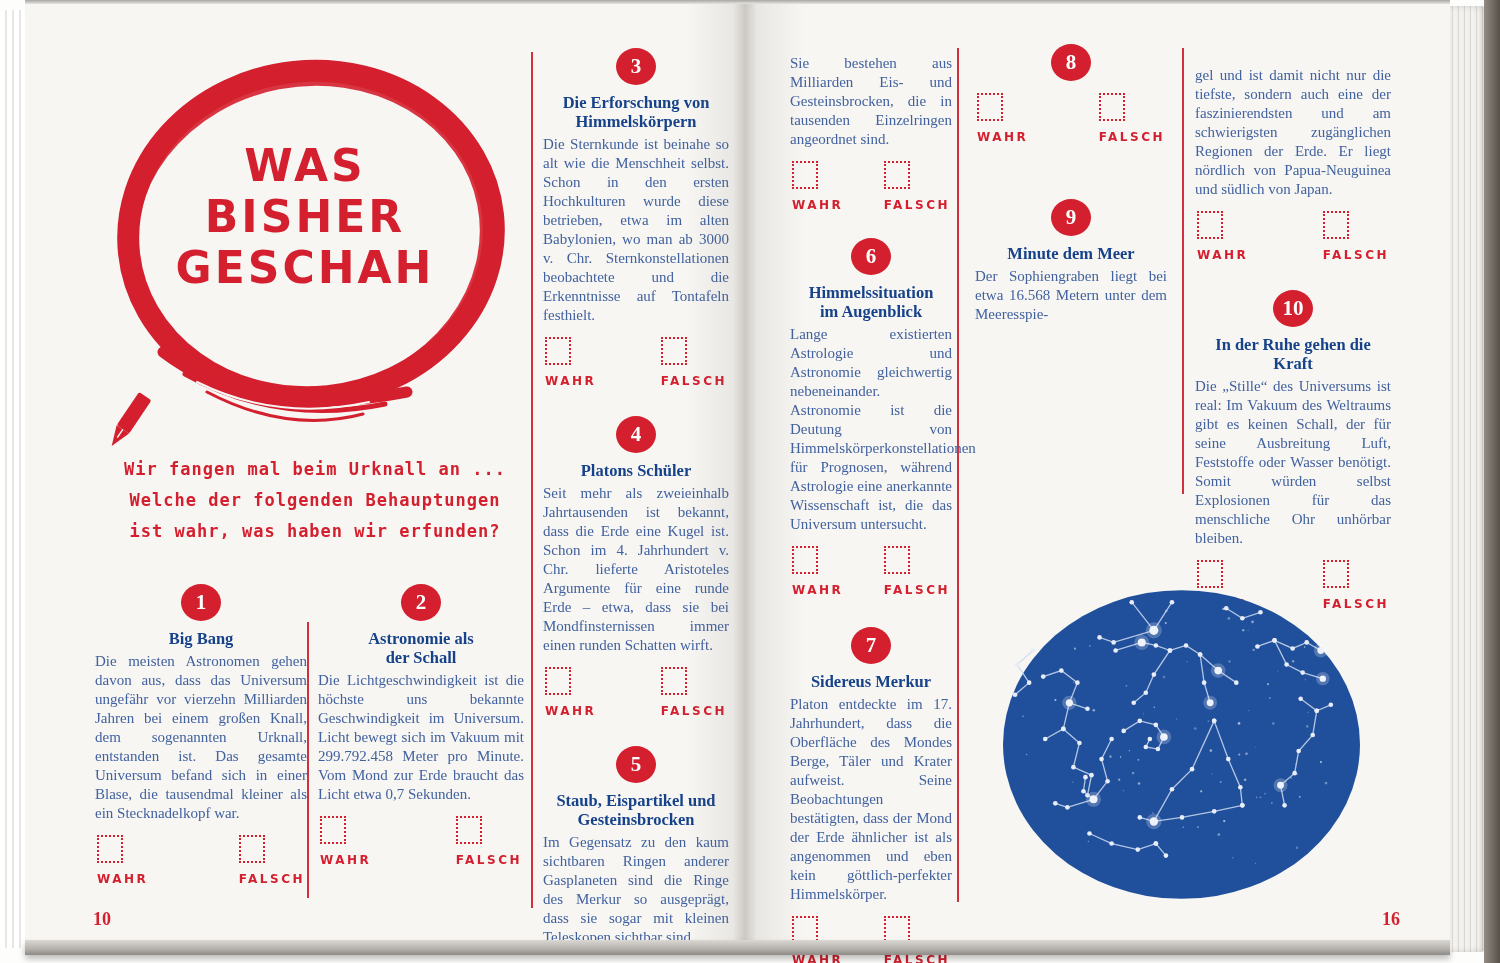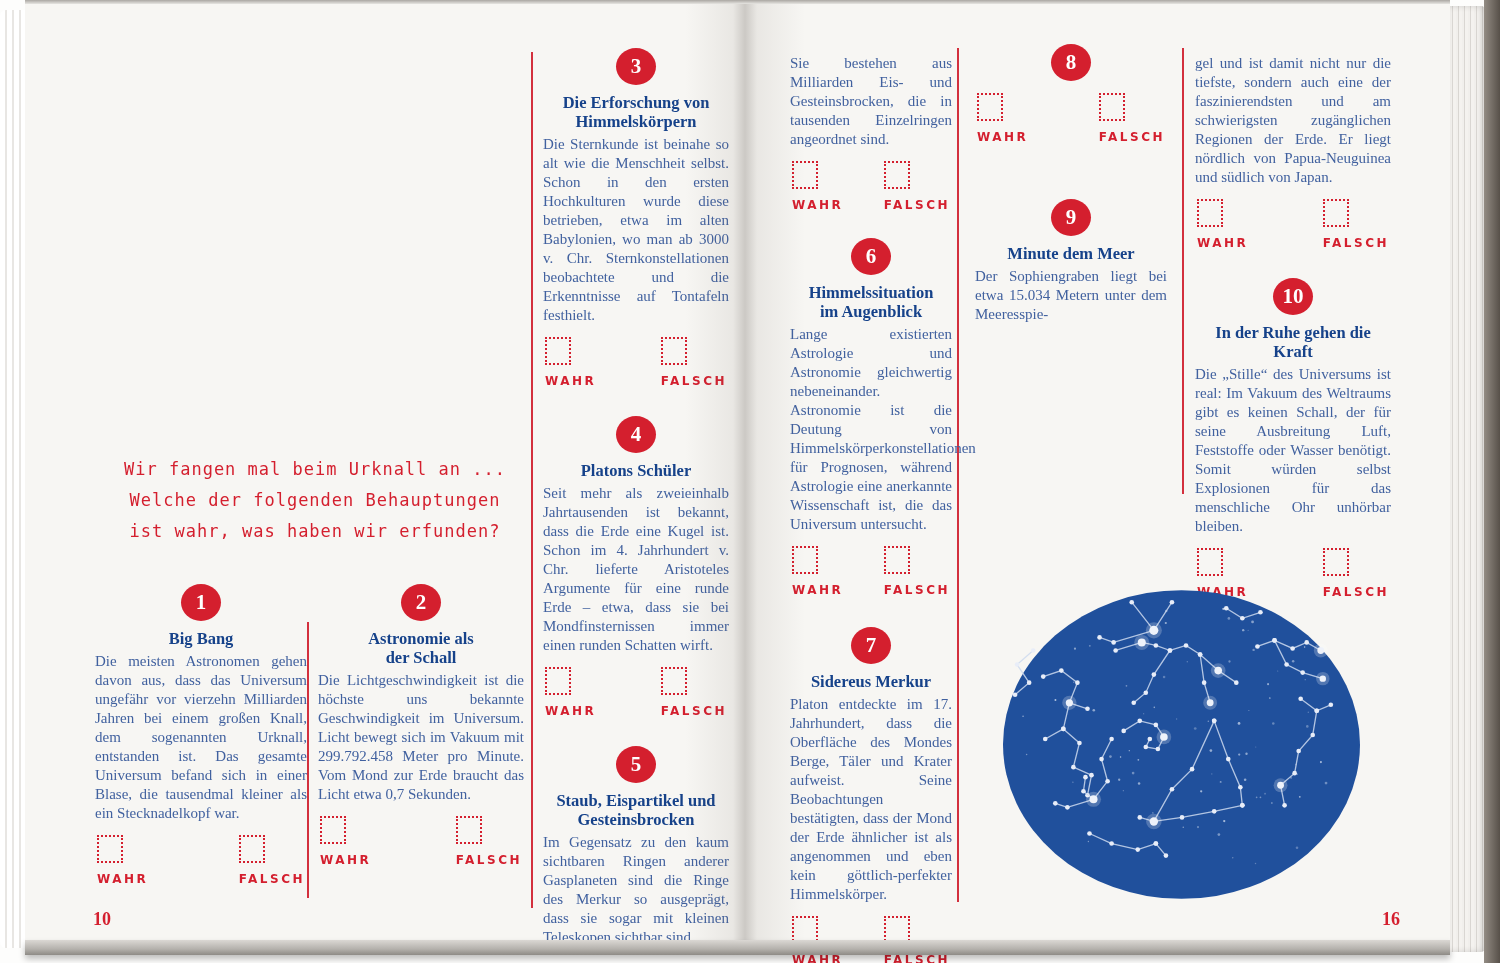--- a/index.html
+++ b/index.html
@@ -32,21 +32,21 @@
 
   :root{--red:#d41f2e;--blue-h:#16428a;--blue-b:#41619f;}
 
   
   .title-block{position:absolute;left:80px;top:50px;width:400px;height:425px;}
   .title-block svg{position:absolute;left:0;top:0;}
   .chapter-title{position:absolute;left:0;top:86px;width:100%;text-align:center;
                  font-family:"DejaVu Sans",sans-serif;font-weight:800;font-size:44px;
                  line-height:51px;letter-spacing:3px;color:var(--red);white-space:pre-line;}
   .intro{position:absolute;left:55px;top:450px;width:470px;text-align:center;
-         font-family:"DejaVu Sans Mono",monospace;font-weight:normal;font-size:17px;
+         font-family:"DejaVu Sans Mono",monospace;font-weight:bold;font-size:17px;
          line-height:31px;letter-spacing:1px;color:var(--red);white-space:pre-line;}
 
   
   .col{position:absolute;}
   .colA{left:70px;top:580px;width:212px;}
   .colB{left:293px;top:580px;width:206px;}
   .colC{left:518px;top:44px;width:186px;}
   .colD{left:50px;top:50px;width:162px;}
   .colE{left:235px;top:40px;width:192px;}
   .colF{left:455px;top:50px;width:196px;}
@@ -86,20 +86,38 @@
 <body>
 
 <div class="scene">
   <div class="edge-left"></div>
   <div class="edge-top"></div>
 
   <div class="spread">
 
     <section class="page page-left">
 
+      <div class="title-block">
+        <svg width="400" height="425" viewBox="0 0 400 425">
+          <ellipse cx="206" cy="180" rx="183" ry="163" fill="none" stroke="#d41f2e" stroke-width="22" transform="rotate(-6 206 180)"></ellipse>
+          <ellipse cx="203" cy="184" rx="177" ry="156" fill="none" stroke="#d41f2e" stroke-width="9" opacity=".9" transform="rotate(-11 203 184)"></ellipse>
+          <path d="M 58 298 Q 150 368 302 338" fill="none" stroke="#d41f2e" stroke-width="11" stroke-linecap="round"></path>
+          <path d="M 80 320 Q 172 372 280 350" fill="none" stroke="#d41f2e" stroke-width="5" stroke-linecap="round"></path>
+          <path d="M 102 338 Q 182 380 258 360" fill="none" stroke="#d41f2e" stroke-width="3" stroke-linecap="round"></path>
+          <path d="M 92 328 Q 172 368 264 348" fill="none" stroke="#f7f6f3" stroke-width="2" stroke-linecap="round"></path>
+          <g transform="translate(34,338) rotate(34)">
+            <rect x="0" y="0" width="15" height="40" rx="2" fill="#d41f2e"></rect>
+            <polygon points="0,40 15,40 7.5,60" fill="#d41f2e"></polygon>
+            <line x1="7.5" y1="40" x2="7.5" y2="50" stroke="#f7f6f3" stroke-width="1.5"></line>
+          </g>
+        </svg>
+        <div class="chapter-title">WAS
+BISHER
+GESCHAH</div>
+      </div>
 
       <div class="intro">Wir fangen mal beim Urknall an ...
 Welche der folgenden Behauptungen
 ist wahr, was haben wir erfunden?</div>
 
       <div class="vline v1"></div>
       <div class="vline v2"></div>
 
       <div class="col colA">
         <div class="q">
@@ -243,27 +261,27 @@
               </span>
             <span class="tf-group">
                 <span class="cb"></span>
                 <span class="tf-label">FALSCH</span>
               </span>
           </div>
         </div>
         <div class="q mt55">
           <span class="badge">9</span>
           <h3 class="q-title">Minute dem Meer</h3>
-          <p class="q-body">Der Sophiengraben liegt bei etwa 15.034 Metern unter dem Meeresspie-</p>
+          <p class="q-body">Der Sophiengraben liegt bei etwa 16.568 Metern unter dem Meeresspie-</p>
         </div>
       </div>
 
       <div class="col colF">
         <div class="q">
-          <p class="q-body" style="margin-top:0">gel und ist damit nicht nur die tiefste, sondern auch eine der faszinierendsten und am schwierigsten zugänglichen Regionen der Erde. Er liegt nördlich von Papua-Neuguinea und südlich von Japan.</p>
+          <p class="q-body" style="margin-top:12px">gel und ist damit nicht nur die tiefste, sondern auch eine der faszinierendsten und am schwierigsten zugänglichen Regionen der Erde. Er liegt nördlich von Papua-Neuguinea und südlich von Japan.</p>
           <div class="tf-row">
             <span class="tf-group">
                 <span class="cb"></span>
                 <span class="tf-label">WAHR</span>
               </span>
             <span class="tf-group">
                 <span class="cb"></span>
                 <span class="tf-label">FALSCH</span>
               </span>
           </div>

